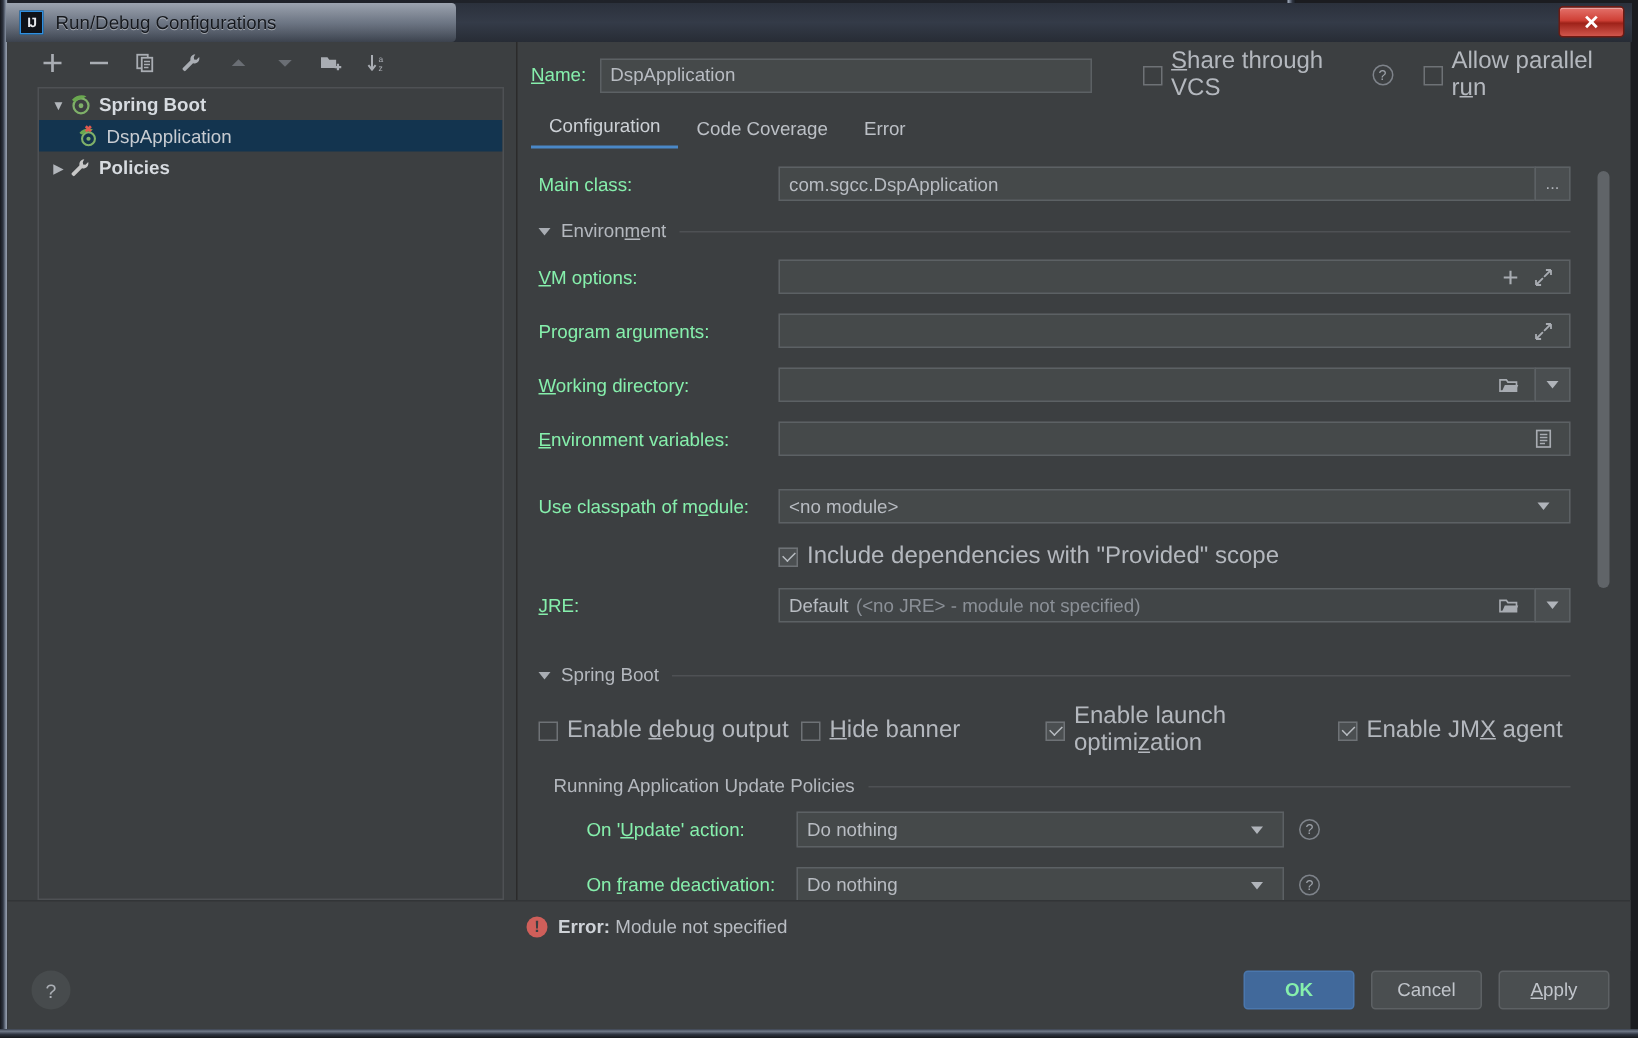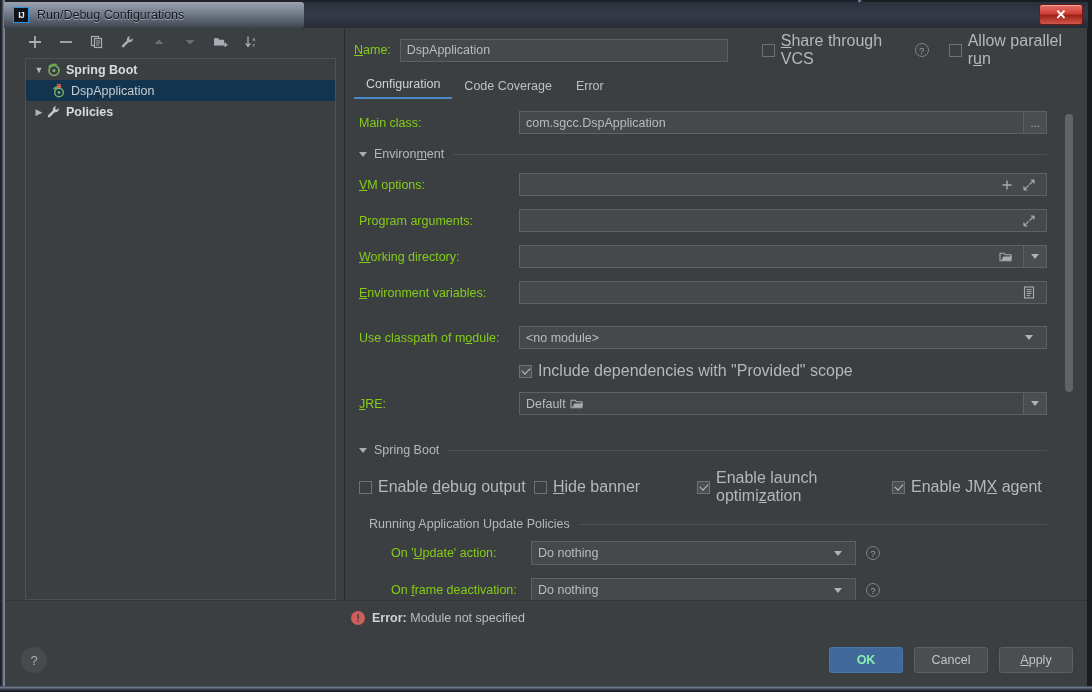--- a/index.html
+++ b/index.html
@@ -86,21 +86,21 @@
   .tree-row .arrow { width: 14px; color:#b2b6bb; font-size:9px; display:flex; justify-content:center; }
   .tree-label { color:#c8ccd2; margin-left: 5px; }
   .tree-label.bold { font-weight: bold; color:#d7dbe0; }
   .icon-spring { position: relative; width:15px; height:15px; display:inline-block; }
   .icon-wrench { width:15px; height:15px; display:inline-block; color:#b9a05a;}
 
   
   #right-panel { flex: 1; display: flex; flex-direction: column; min-width: 0; position: relative; }
 
   #name-row { display:flex; align-items:center; height: 44px; padding: 0 8px 0 9px; }
-  .label { font-size: 12.5px; color: #84cc16; white-space: nowrap; }
+  .label { font-size: 12.5px; color: #86efac; white-space: nowrap; }
   .u { text-decoration: underline; }
   #name-input {
     margin-left: 9px; width: 350px; height: 23px;
     background: #45494a; border: 1px solid #5c6164; color: #b8bcc2;
     font-size: 12.5px; padding: 0 6px; font-family: inherit;
   }
   #share-area { margin-left: 34px; display: flex; align-items: center; gap: 7px; }
 
   .cb { width: 13px; height: 13px; border: 1px solid #6e7276; background: #3c3f41;
         display: inline-flex; align-items:center; justify-content:center; cursor: pointer; flex: none;}
@@ -404,20 +404,21 @@
               <div class="cb-wrap">
                 <span class="cb checked"></span>
                 <span>Include dependencies with "Provided" scope</span>
               </div>
             </div>
 
             <div class="row">
               <span class="label"><span class="u">J</span>RE:</span>
               <div class="field readonly">
                 <span>Default</span>
+                <span class="dim" style="margin-left:5px;flex:1">(&lt;no JRE&gt; - module not specified)</span>
                 <span class="inline-btn">
                   <svg width="14" height="12" viewBox="0 0 14 12">
                     <path d="M1 2.2h4.2l1.1 1.5H12v6H1z" fill="none" stroke="currentColor" stroke-width="1.1"></path>
                     <path d="M2.4 9.6l1.8-4h9l-1.8 4z" fill="currentColor"></path>
                   </svg>
                 </span>
               </div>
               <div class="btn-small">
                 <span class="combo-arrow"></span>
               </div>

